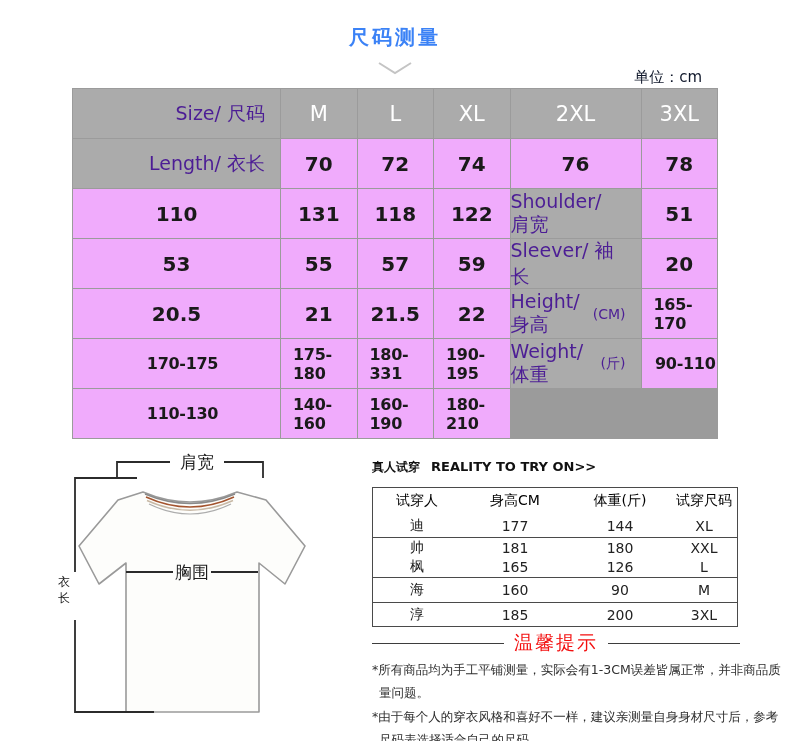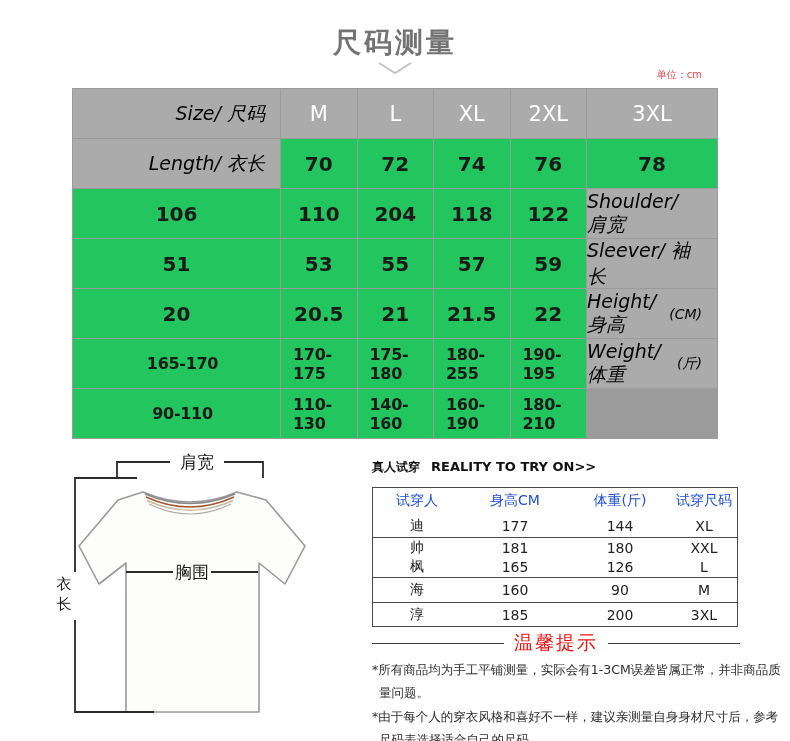--- a/index.html
+++ b/index.html
@@ -3,61 +3,61 @@
 <meta charset="utf-8">
 <style>
   html,body { margin:0; padding:0; background:#fff; }
   body {
     width:790px; height:741px; position:relative; overflow:hidden;
     font-family:"DejaVu Sans","Liberation Sans",sans-serif;
   }
   
   .title {
     position:absolute; top:24px; left:0; width:100%;
-    text-align:center; font-size:28px; font-weight:bold;
-    color:#737373; letter-spacing:3px;
+    text-align:center; font-size:20px; font-weight:bold;
+    color:#3b82f6; letter-spacing:3px;
   }
   .chevron { position:absolute; top:60px; left:50%; transform:translateX(-50%); }
-  .unit { position:absolute; top:68px; right:88px; font-size:10px; color:#ef4444; }
+  .unit { position:absolute; top:68px; right:88px; font-size:15px; color:#0f172a; }
 
   
   .size-table {
     position:absolute; left:72px; top:88px; width:646px;
     background:#9b9b9b; border:1px solid #9b9b9b;
     display:grid; grid-template-columns:207px repeat(5,1fr);
     gap:1px; box-sizing:border-box;
   }
   .st-cell { height:49px; display:flex; align-items:center; justify-content:center; }
   .st-label {
-    background:#ababab; color:#000000; justify-content:flex-end;
-    padding-right:15px; font-size:19px;font-style:italic;
+    background:#ababab; color:#4c1d95; justify-content:flex-end;
+    padding-right:15px; font-size:19px;
   }
   .st-label .sfx { font-size:14px; margin-left:13px; }
   .st-size { background:#ababab; color:#fff; font-size:21px; }
-  .st-val  { background:#22c55e; color:#1a1a1a; font-weight:bold; font-size:20px; }
+  .st-val  { background:#f0abfc; color:#1a1a1a; font-weight:bold; font-size:20px; }
   .st-val.sm { font-size:16px; font-weight:600; letter-spacing:-0.3px;padding-left:12px; }
 
   
   .diagram { position:absolute; left:42px; top:448px; width:320px; height:293px; }
   .diagram svg { position:absolute; left:0; top:0; }
   .dg-label { position:absolute; color:#1d1d1d; font-size:17px; text-align:center; }
   .lbl-shoulder { left:129px; top:3px;  width:52px; }
   .lbl-bust     { left:124px; top:113px; width:52px; }
-  .lbl-length   { left:13px;  top:126px; width:18px; font-size:15px; line-height:1.35; word-break:break-all; }
+  .lbl-length   { left:13px;  top:126px; width:18px; font-size:12px; line-height:1.35; word-break:break-all; }
 
   
   .tryon-title { position:absolute; left:372px; top:456px; white-space:nowrap; }
   .tt-zh { font-size:12px; font-weight:bold; color:#111; }
   .tt-en { font-size:13px; font-weight:600; color:#111; margin-left:6px; }
   .tryon-table {
     position:absolute; left:372px; top:487px; width:366px;
     border:1px solid #4a4a4a; font-size:14px; color:#222; box-sizing:border-box;
   }
   .tr-row { display:flex; align-items:center; }
-  .tr-row.hdr { height:26px; color:#1d4ed8; }
+  .tr-row.hdr { height:26px; color:#000000; }
   .tr-row.b { border-bottom:1px solid #4a4a4a; }
   .r-di{height:23px} .r-shuai{height:19px} .r-feng{height:20px} .r-hai{height:24px} .r-chun{height:23px}
   .c1{width:88px;text-align:center} .c2{width:108px;text-align:center}
   .c3{width:102px;text-align:center} .c4{flex:1;text-align:center}
 
   
   .tips-title {
     position:absolute; left:372px; top:630px; width:368px;
     display:flex; align-items:center; gap:10px;
   }
@@ -93,23 +93,22 @@
 
     <div class="st-cell st-label">
         <span>Length/ 衣长</span>
       </div>
     <div class="st-cell st-val">70</div>
     <div class="st-cell st-val">72</div>
     <div class="st-cell st-val">74</div>
     <div class="st-cell st-val">76</div>
     <div class="st-cell st-val">78</div>
 
-    <div class="st-cell st-val">106</div>
     <div class="st-cell st-val">110</div>
-    <div class="st-cell st-val">204</div>
+    <div class="st-cell st-val">131</div>
     <div class="st-cell st-val">118</div>
     <div class="st-cell st-val">122</div>
 
     <div class="st-cell st-label">
         <span>Shoulder/ 肩宽</span>
       </div>
     <div class="st-cell st-val">51</div>
     <div class="st-cell st-val">53</div>
     <div class="st-cell st-val">55</div>
     <div class="st-cell st-val">57</div>
@@ -124,21 +123,21 @@
     <div class="st-cell st-val">21.5</div>
     <div class="st-cell st-val">22</div>
 
     <div class="st-cell st-label">
         <span>Height/身高</span>
         <span class="sfx">(CM)</span>
       </div>
     <div class="st-cell st-val sm">165-170</div>
     <div class="st-cell st-val sm">170-175</div>
     <div class="st-cell st-val sm">175-180</div>
-    <div class="st-cell st-val sm">180-255</div>
+    <div class="st-cell st-val sm">180-331</div>
     <div class="st-cell st-val sm">190-195</div>
 
     <div class="st-cell st-label">
         <span>Weight/体重</span>
         <span class="sfx">(斤)</span>
       </div>
     <div class="st-cell st-val sm">90-110</div>
     <div class="st-cell st-val sm">110-130</div>
     <div class="st-cell st-val sm">140-160</div>
     <div class="st-cell st-val sm">160-190</div>

